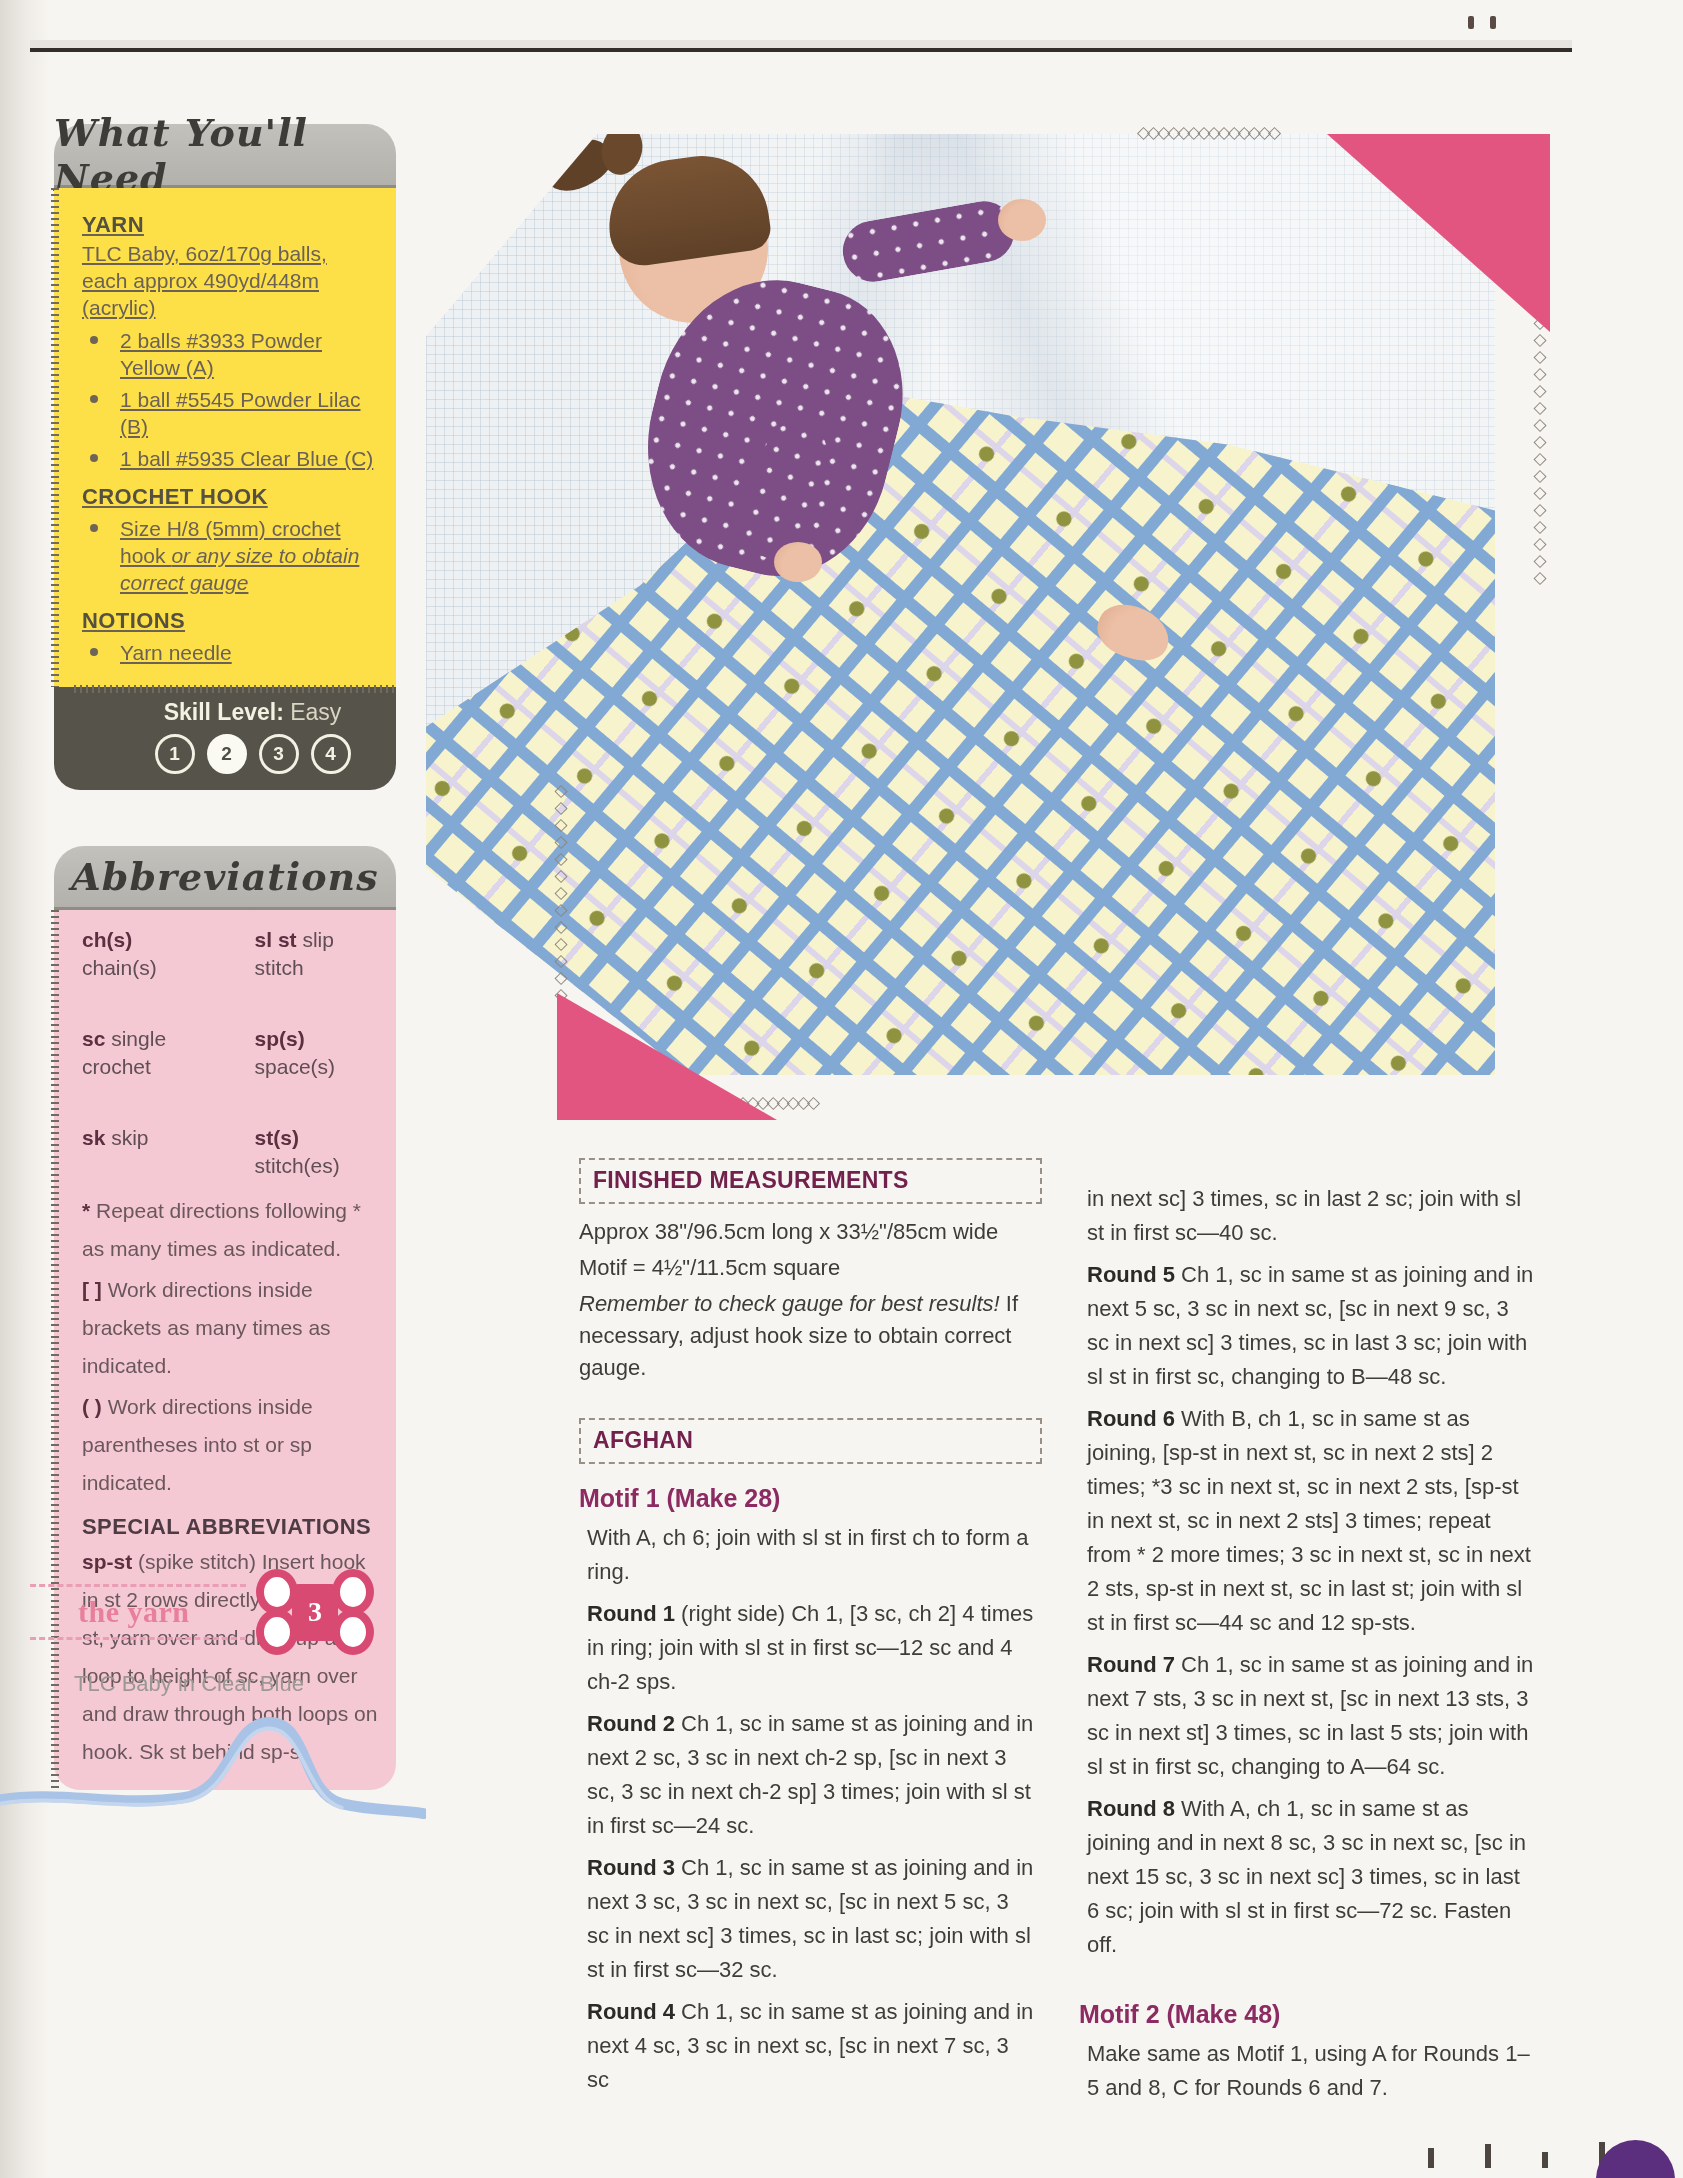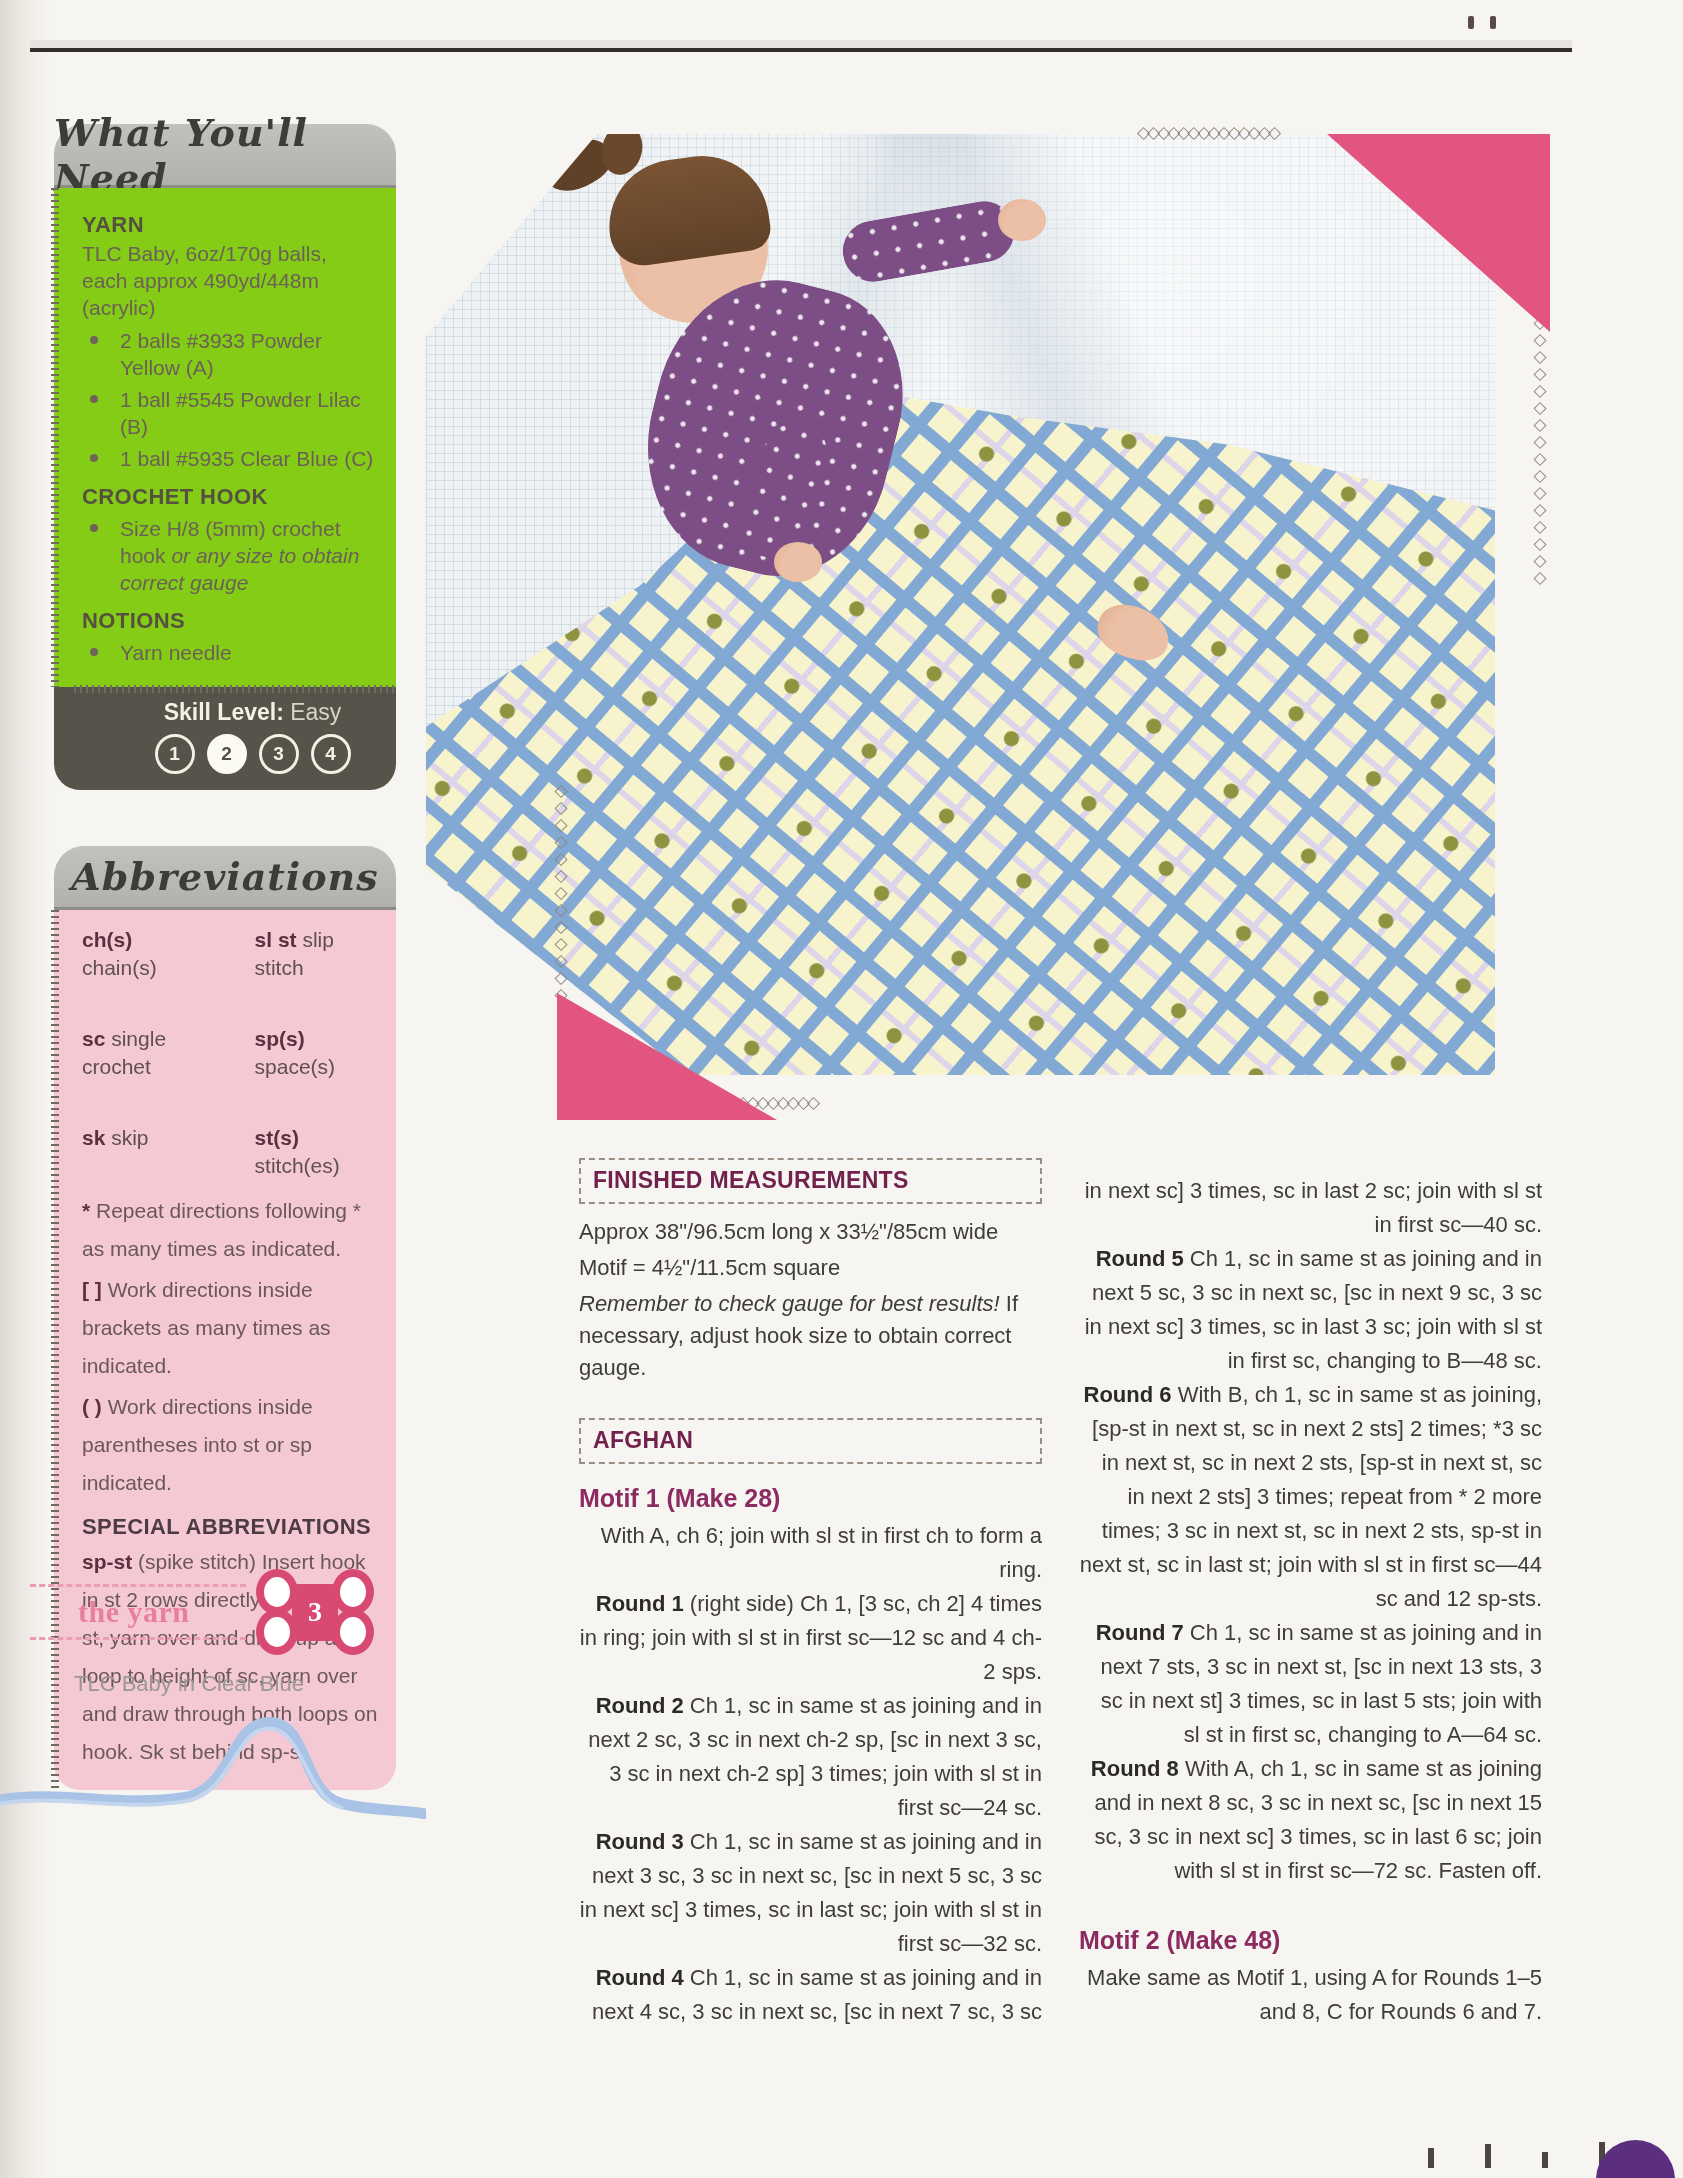--- a/index.html
+++ b/index.html
@@ -24,21 +24,21 @@
     border-radius:30px 30px 0 0;border-bottom:3px solid#8d8c87;
     display:flex;align-items:center;justify-content:center;
     font-family:"DejaVu Serif", serif;font-style:italic;font-weight:bold;
     font-size:38px;color:#3d3c38;letter-spacing:1px;
   }
   .box-body{position:relative;padding:12px 18px 16px 28px;}
   .box-body::before{ 
     content:"";position:absolute;left:-3px;top:0;bottom:0;width:8px;
     background:repeating-linear-gradient(to bottom,#716a5e 0 2px,rgba(0,0,0,0) 2px 6px);
   }
-  .yellow{background:#84cc16;color:#6b6156;}
+  .yellow{background:#fde047;color:#6b6156;text-decoration:underline;}
   .yellow::after{ 
     content:"";position:absolute;left:20px;right:0;bottom:-6px;height:8px;
     background:repeating-linear-gradient(to right,#716a5e 0 2px,rgba(0,0,0,0) 2px 6px);
   }
   .pink-body{background:#f4c9d4;color:#5f4e53;border-radius:0 0 26px 26px;}
   .box-heading{font-size:22px;font-weight:bold;color:#55503f;margin:12px 0 2px;letter-spacing:0.4px;}
   .pink-body .box-heading{color:#4d3c43;}
   .yarn-desc{font-size:21px;line-height:27px;margin:2px 0 6px;}
   .bullet{display:flex;font-size:21px;line-height:27px;margin:5px 0;padding-left:6px;}
   .bullet .dot{flex:none;width:8px;height:8px;border-radius:50%;background:#6f6557;margin:9px 22px 0 2px;}
@@ -129,21 +129,21 @@
   .col-mid{left:579px;top:1158px;}
   .col-right{left:1079px;top:1158px;padding-top:16px;}
   .dashed-head{border:2px dashed #998f84;padding:7px 12px 8px;margin:0 0 12px;}
   .dashed-head h2{margin:0;font-size:23px;font-weight:bold;color:#72214d;letter-spacing:0.3px;}
   .dashed-head.mt{margin-top:34px;}
   .body-text{font-size:22px;line-height:32px;color:#3e3c39;margin:0 0 4px;}
   .gauge-note{font-size:22px;line-height:32px;color:#3e3c39;margin:2px 0 0;}
   .gauge-note i{font-style:italic;}
   .motif-heading{font-size:25px;font-weight:bold;color:#8c2a62;margin:20px 0 6px;}
   .motif-heading.m2{margin-top:38px;}
-  .instructions .para{font-size:22px;line-height:34px;color:#3f3d3a;margin:0;text-align:right;}
+  .instructions .para{font-size:22px;line-height:34px;color:#3f3d3a;margin:8px;}
   .instructions .para b{color:#2c2a27;}
   
   .page-badge{left:1596px;top:2140px;width:79px;height:79px;border-radius:50%;background:#5b2e7e;}
   .footer-marks{left:1428px;top:2142px;display:flex;align-items:flex-end;gap:51px;}
   .footer-marks span{width:6px;background:#4c4540;}
   .yarn-strand{left:0;top:1683px;}
 </style>
 </head>
 <body>
 

